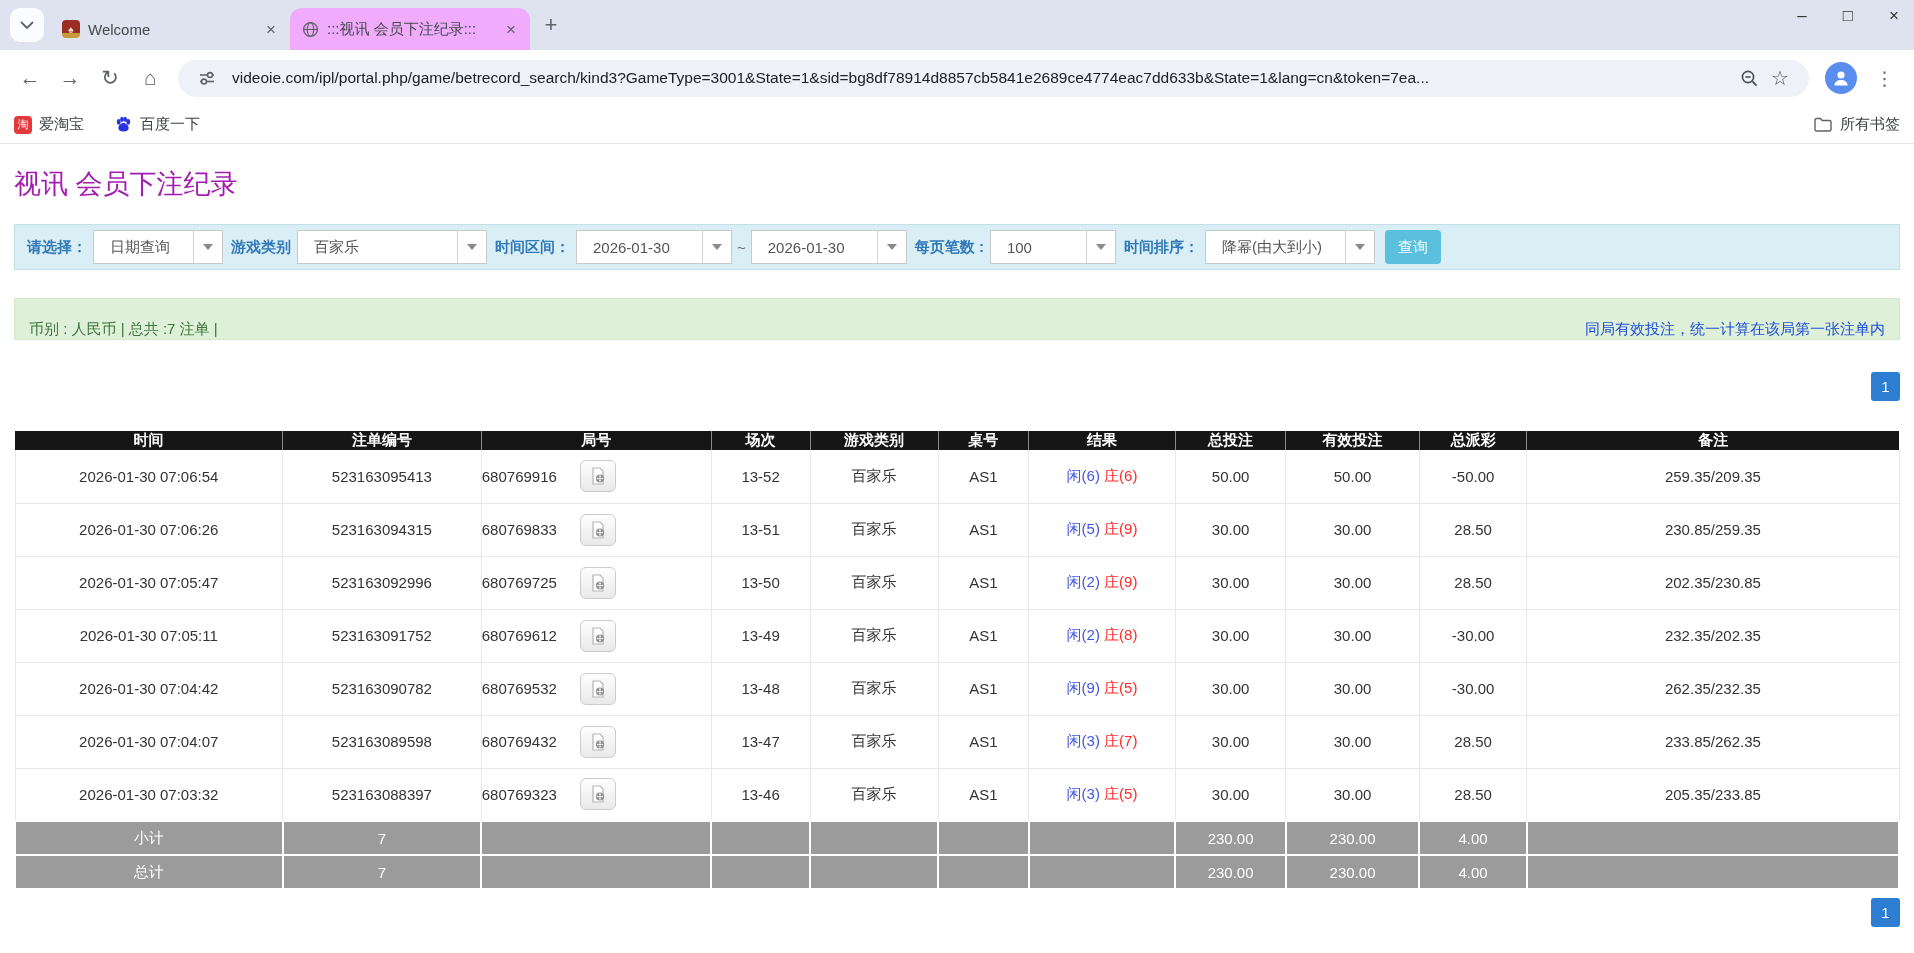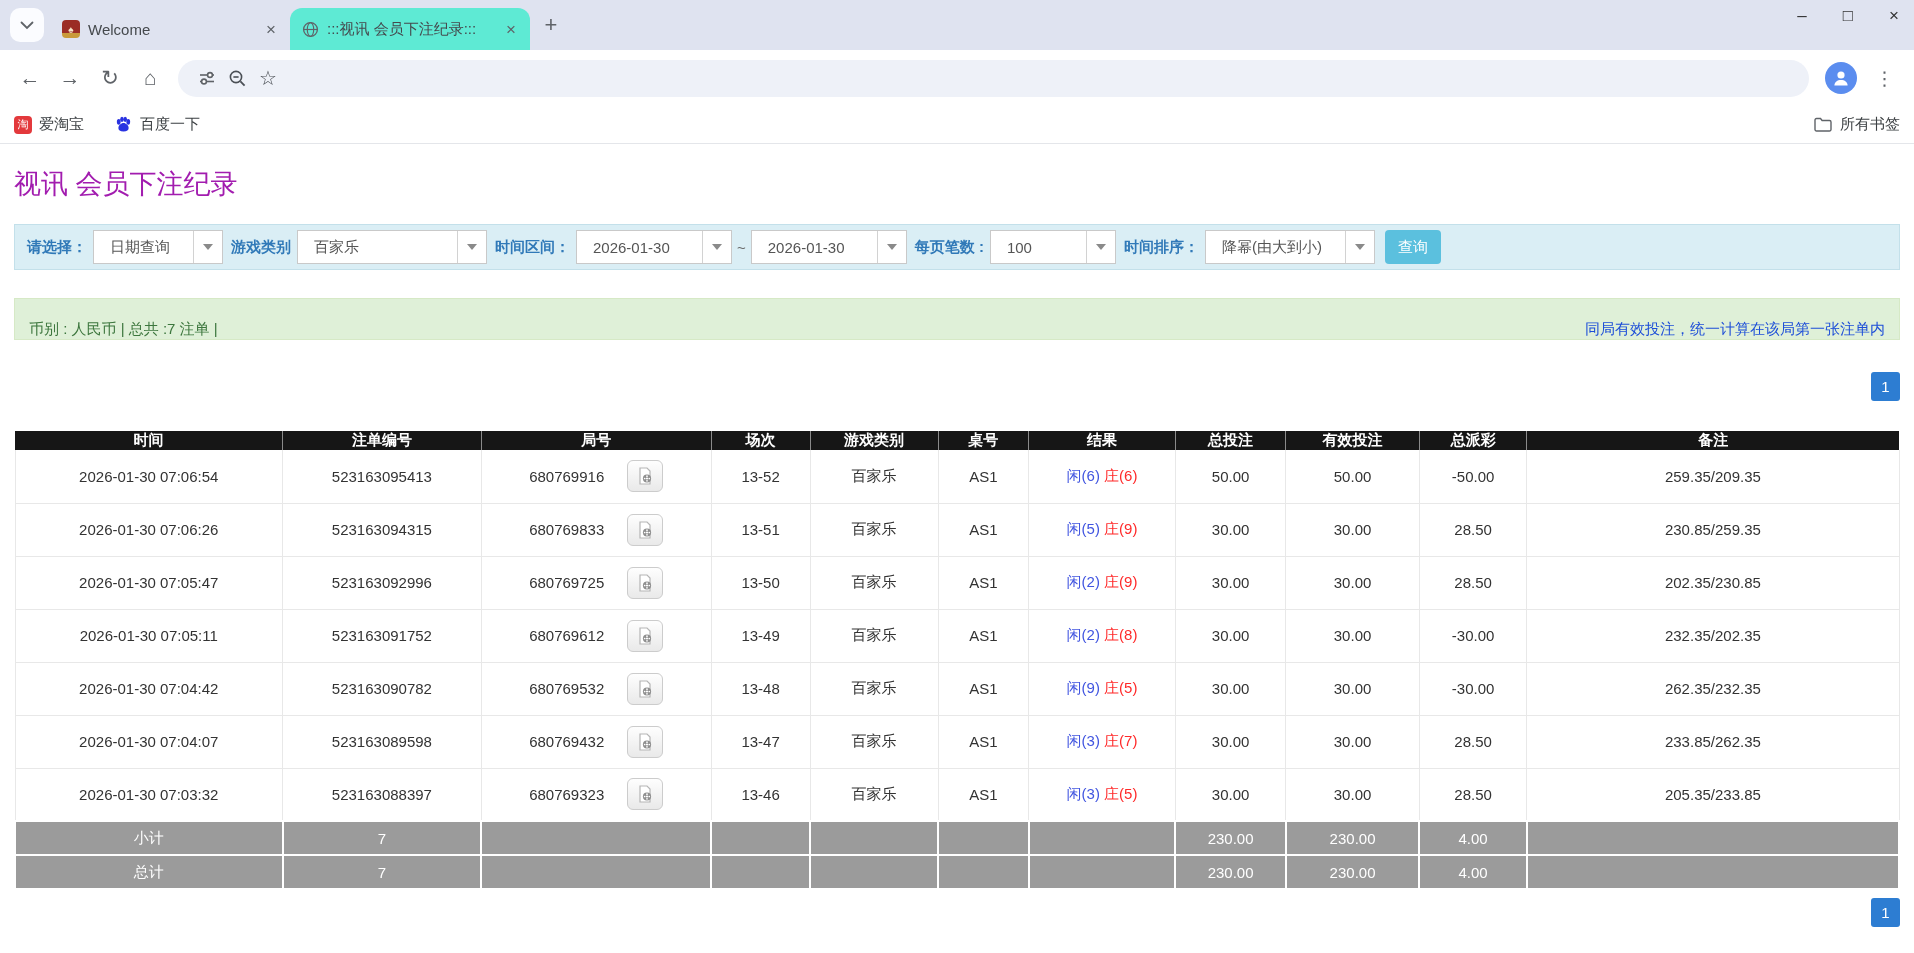--- a/index.html
+++ b/index.html
@@ -5,21 +5,21 @@
   * { margin:0; padding:0; box-sizing:border-box; }
   html,body { width:1914px; height:953px; overflow:hidden; background:#fff;
     font-family:"Liberation Sans","DejaVu Sans",sans-serif; }
 
   
   .tabstrip { height:50px; background:#dfe3f0; display:flex; align-items:flex-end; padding:0 8px; position:relative; }
   .tab-search { width:34px; height:34px; margin:0 6px 8px 2px; background:#fbfcff; border-radius:10px;
     display:flex; align-items:center; justify-content:center; border:none; cursor:pointer; }
   .tab { height:42px; width:240px; display:flex; align-items:center; gap:8px; padding:0 10px 0 12px;
     border-radius:12px 12px 0 0; color:#45494d; font-size:15px; }
-  .tab.active { background:#5eead4; }
+  .tab.active { background:#f0abfc; }
   .tab .t-title { flex:1; white-space:nowrap; overflow:hidden; }
   .tab .t-close { color:#5f6368; font-size:17px; line-height:1; cursor:pointer; padding:2px 4px; }
   .favicon1 { width:18px; height:18px; border-radius:4px; background:linear-gradient(#9b2d25 70%,#c99a3a 70%);
     display:inline-flex; align-items:center; justify-content:center; color:#f5e6c8; font-size:10px; flex:none; }
   .newtab-btn { width:30px; height:30px; margin:0 0 10px 6px; border:none; background:transparent; color:#5f6368;
     font-size:22px; cursor:pointer; }
   .win-controls { position:absolute; right:10px; top:6px; display:flex; gap:26px; color:#333; font-size:17px; }
   .win-controls span { cursor:pointer; width:20px; text-align:center; }
 
   .toolbar { height:56px; background:#fff; display:flex; align-items:center; padding:0 10px; }
@@ -72,21 +72,21 @@
   .records thead th:last-child { border-right:none; }
   .records tbody td { height:53px; text-align:center; font-size:15px; color:#333;
     border-right:1px solid #e8e8e8; border-bottom:1px solid #e8e8e8; }
   .records tbody td:first-child { border-left:1px solid #e8e8e8; }
   .records tfoot td { background:#9b9b9b; color:#fff; text-align:center; font-size:15px; height:34px;
     border:2px solid #fff; }
   .c-blue { color:#3b82f6; }
   .c-red { color:#f00; }
   .res-p { color:#4155e0; }
   .res-b { color:#ff2a2a; }
-  .round-wrap { display:flex; align-items:center; justify-content:center; gap:23px; }
+  .round-wrap { display:flex; align-items:center; gap:23px; }
   .video-btn { width:36px; height:32px; border:1px solid #ccc; border-radius:6px;
     background:linear-gradient(#fefefe,#e9e9e9); display:inline-flex; align-items:center; justify-content:center; cursor:pointer; }
 </style>
 </head>
 <body>
 
 <div class="tabstrip">
   <button class="tab-search">
     <svg width="14" height="9" viewBox="0 0 14 9">
         <path d="M1.5 1.5 L7 7 L12.5 1.5" fill="none" stroke="#5f6368" stroke-width="1.8" stroke-linecap="round"></path>
@@ -126,20 +126,21 @@
 
   <div class="omnibox">
     <span class="omni-ico">
       <svg width="18" height="18" viewBox="0 0 18 18">
         <line x1="2" y1="6" x2="16" y2="6" stroke="#5f6368" stroke-width="1.6"></line>
         <circle cx="12" cy="6" r="2.4" fill="#fff" stroke="#5f6368" stroke-width="1.6"></circle>
         <line x1="2" y1="12.5" x2="16" y2="12.5" stroke="#5f6368" stroke-width="1.6"></line>
         <circle cx="6" cy="12.5" r="2.4" fill="#fff" stroke="#5f6368" stroke-width="1.6"></circle>
       </svg>
     </span>
+    <span class="omni-url">videoie.com/ipl/portal.php/game/betrecord_search/kind3?GameType=3001&amp;State=1&amp;sid=bg8df78914d8857cb5841e2689ce4774eac7dd633b&amp;State=1&amp;lang=cn&amp;token=7ea...</span>
     <span class="omni-ico">
       <svg width="19" height="19" viewBox="0 0 19 19">
         <circle cx="8" cy="8" r="5.6" fill="none" stroke="#4a4f55" stroke-width="1.6"></circle>
         <line x1="5.4" y1="8" x2="10.6" y2="8" stroke="#4a4f55" stroke-width="1.6"></line>
         <line x1="12.4" y1="12.4" x2="16.6" y2="16.6" stroke="#4a4f55" stroke-width="1.8"></line>
       </svg>
     </span>
     <span class="omni-ico star">☆</span>
   </div>
 

